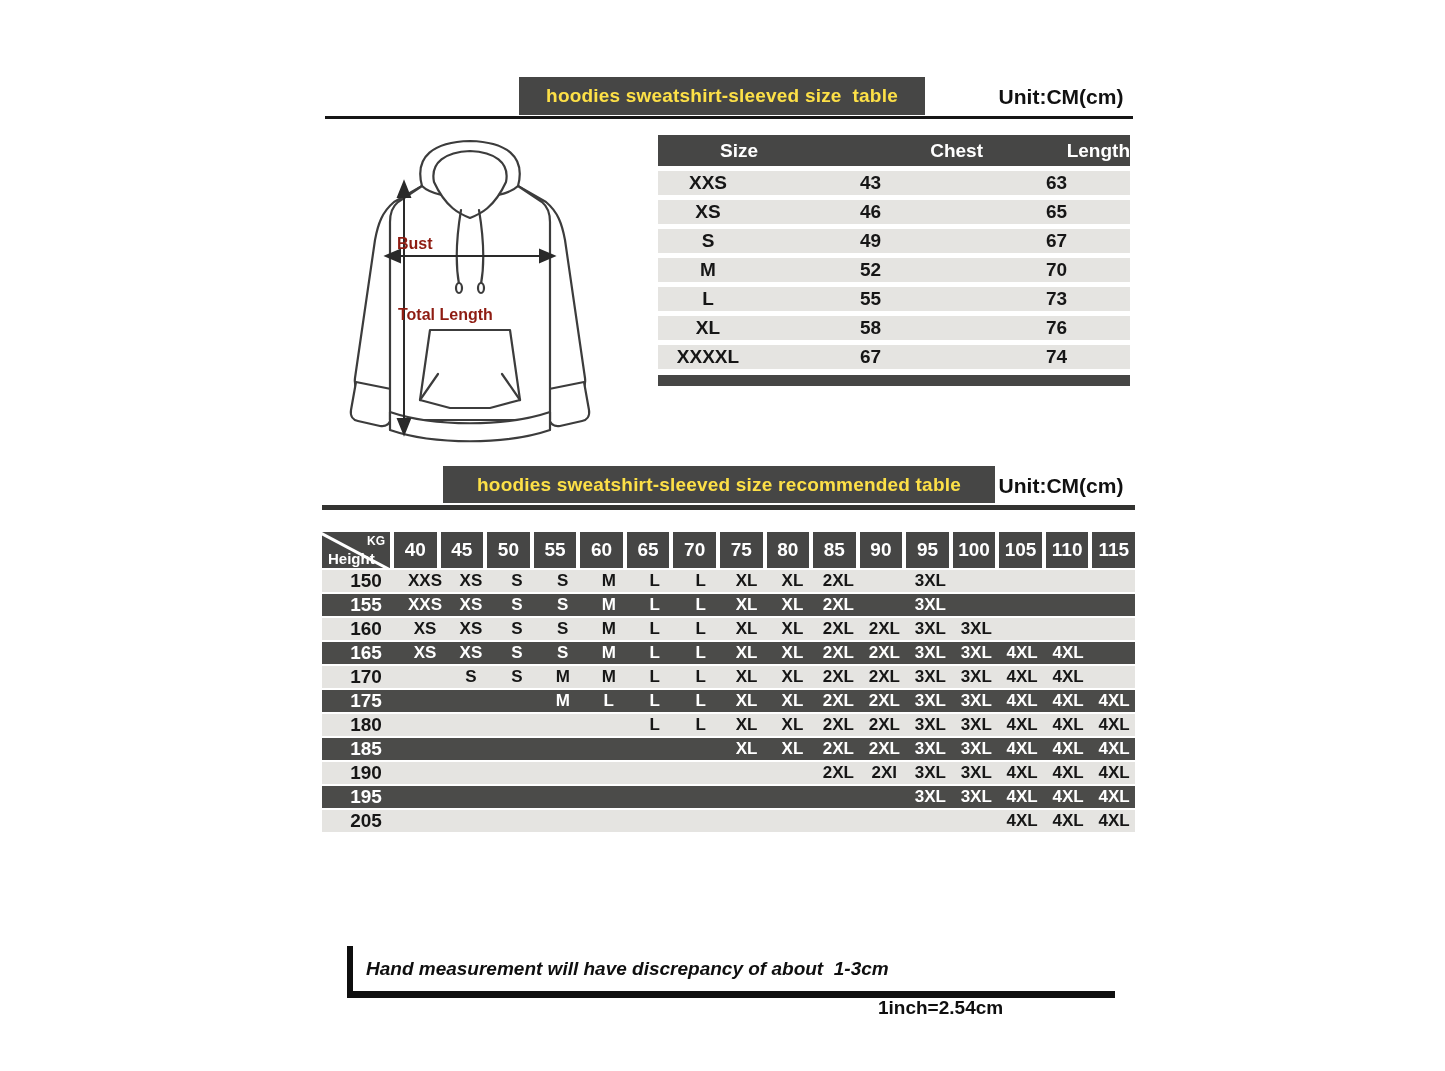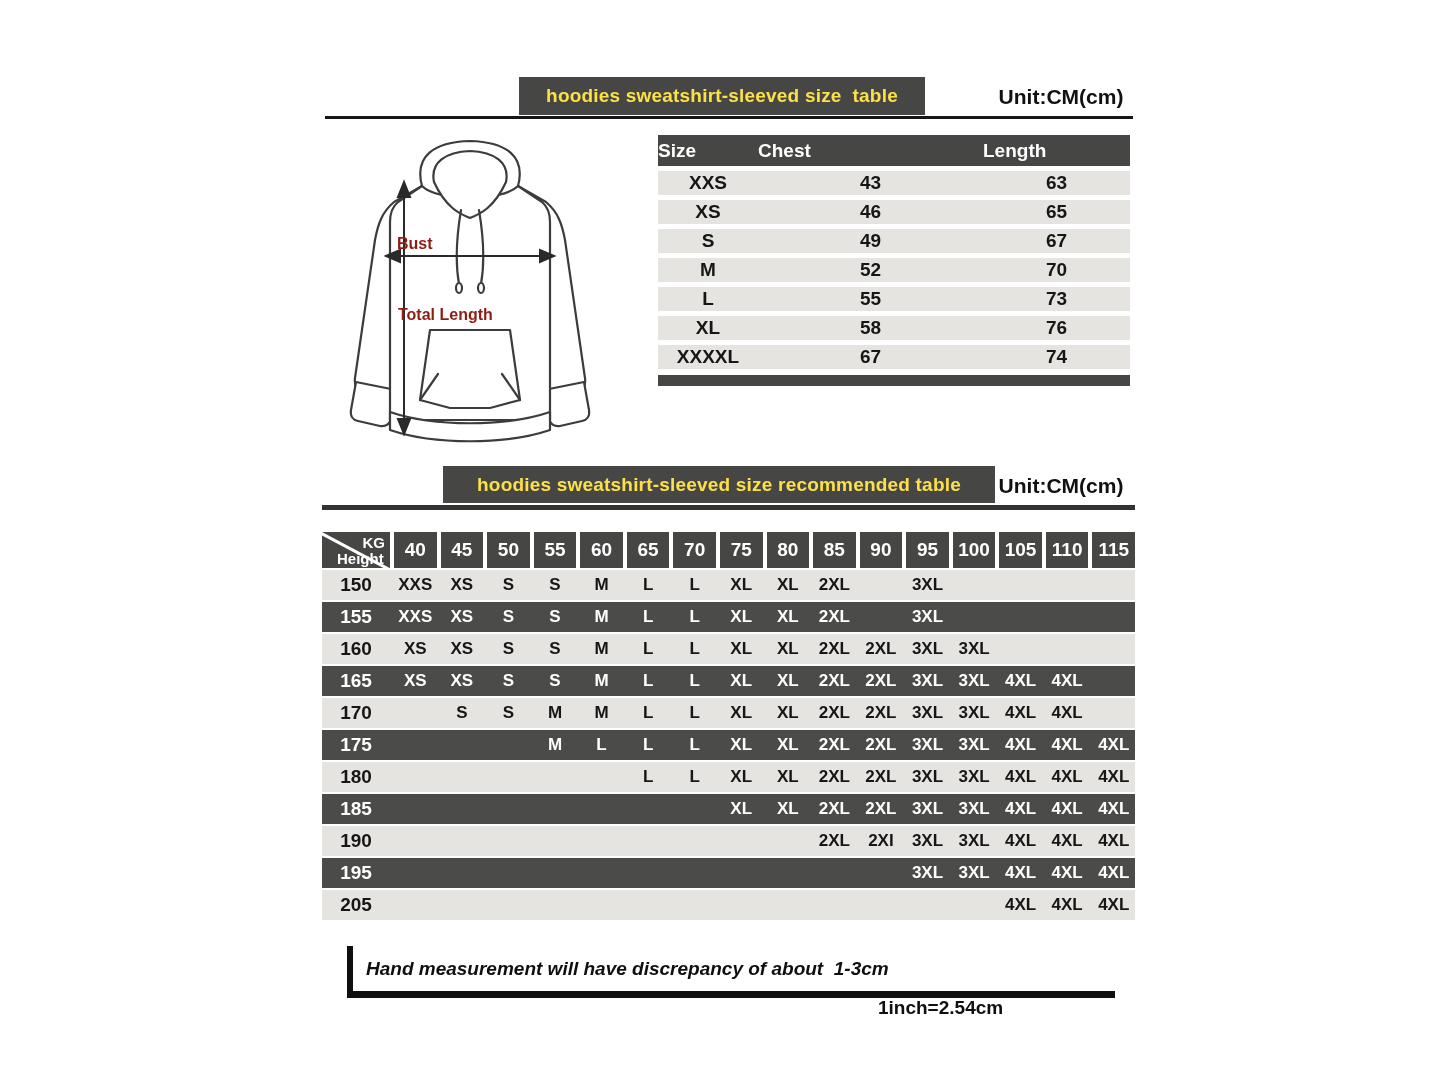--- a/index.html
+++ b/index.html
@@ -18,21 +18,21 @@
   .unit-label{
     font-weight:bold;font-size:21px;color:#111111;text-align:center;width:130px;
   }
   .rule{background:#161616;}
 
   
   .st{width:472px;}
   .st-head{
     display:grid;grid-template-columns:100px 225px 147px;height:31px;
     background:#464645;color:#ffffff;font-weight:bold;font-size:19px;
-    align-items:center;text-align:left;
+    align-items:center;text-align:right;
   }
   .st-row{
     display:grid;grid-template-columns:100px 225px 147px;height:24px;margin-top:5px;
     background:#e5e4e1;font-weight:bold;font-size:19px;color:#161616;
     align-items:center;text-align:center;
   }
   .st-foot{height:11px;margin-top:6px;background:#464645;}
 
   
   .rt{width:813px;}
@@ -40,25 +40,25 @@
   .rt-head{height:36px;}
   .wh-box{
     background:#464645;color:#ffffff;font-weight:bold;font-size:19px;
     display:flex;align-items:center;justify-content:center;
   }
   .corner{position:relative;background:#464645;overflow:hidden;}
   .corner .diag{
     position:absolute;top:0;left:0;width:80px;height:3px;background:#ffffff;
     transform:rotate(28deg);transform-origin:0 0;
   }
-  .corner .kg{position:absolute;top:2px;right:5px;color:#fff;font-weight:bold;font-size:15px;}
-  .corner .hgt{position:absolute;bottom:1px;left:15px;color:#fff;font-weight:bold;font-size:15px;}
+  .corner .kg{position:absolute;top:2px;right:5px;color:#fff;font-weight:bold;font-size:12px;}
+  .corner .hgt{position:absolute;bottom:1px;left:6px;color:#fff;font-weight:bold;font-size:15px;}
   .rt-row{
-    height:30px;margin-top:2px;align-items:center;text-align:center;
-    font-weight:bold;font-size:17px;
+    height:22px;margin-top:2px;align-items:center;text-align:center;
+    font-weight:bold;font-size:17px;padding-left:10px;
   }
   .rt-row.light{background:#e5e4e1;color:#161616;}
   .rt-row.dark{background:#4b4b49;color:#ffffff;}
   .rt-row .rt-height{font-size:19px;}
 
   
   .note-bar{background:#0f0f0f;}
   .note-text{font-weight:bold;font-size:19px;color:#0f0f0f;white-space:pre;}
 </style>
 </head>

